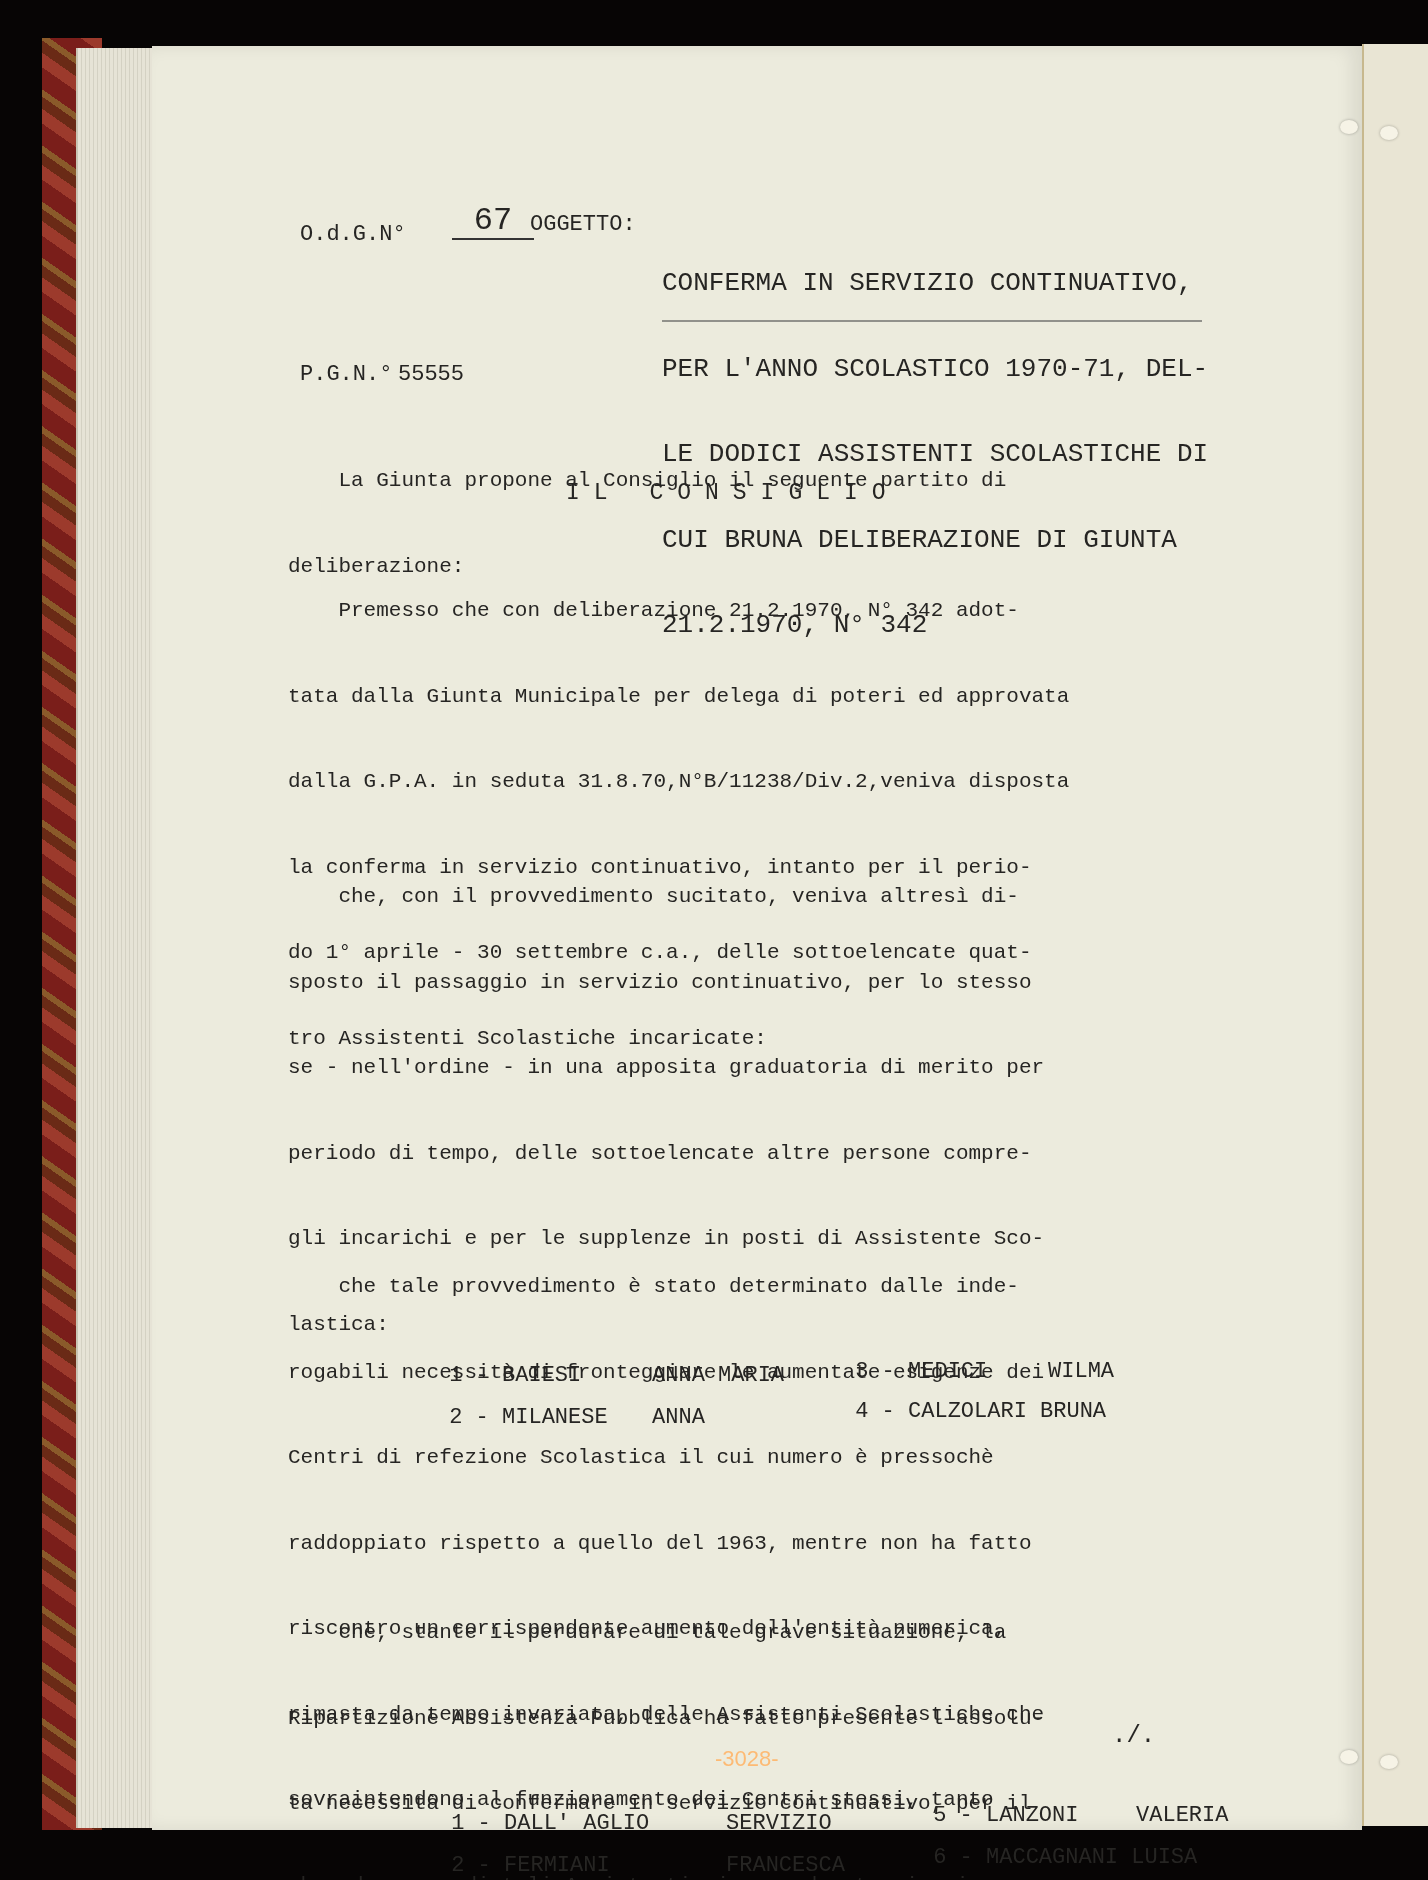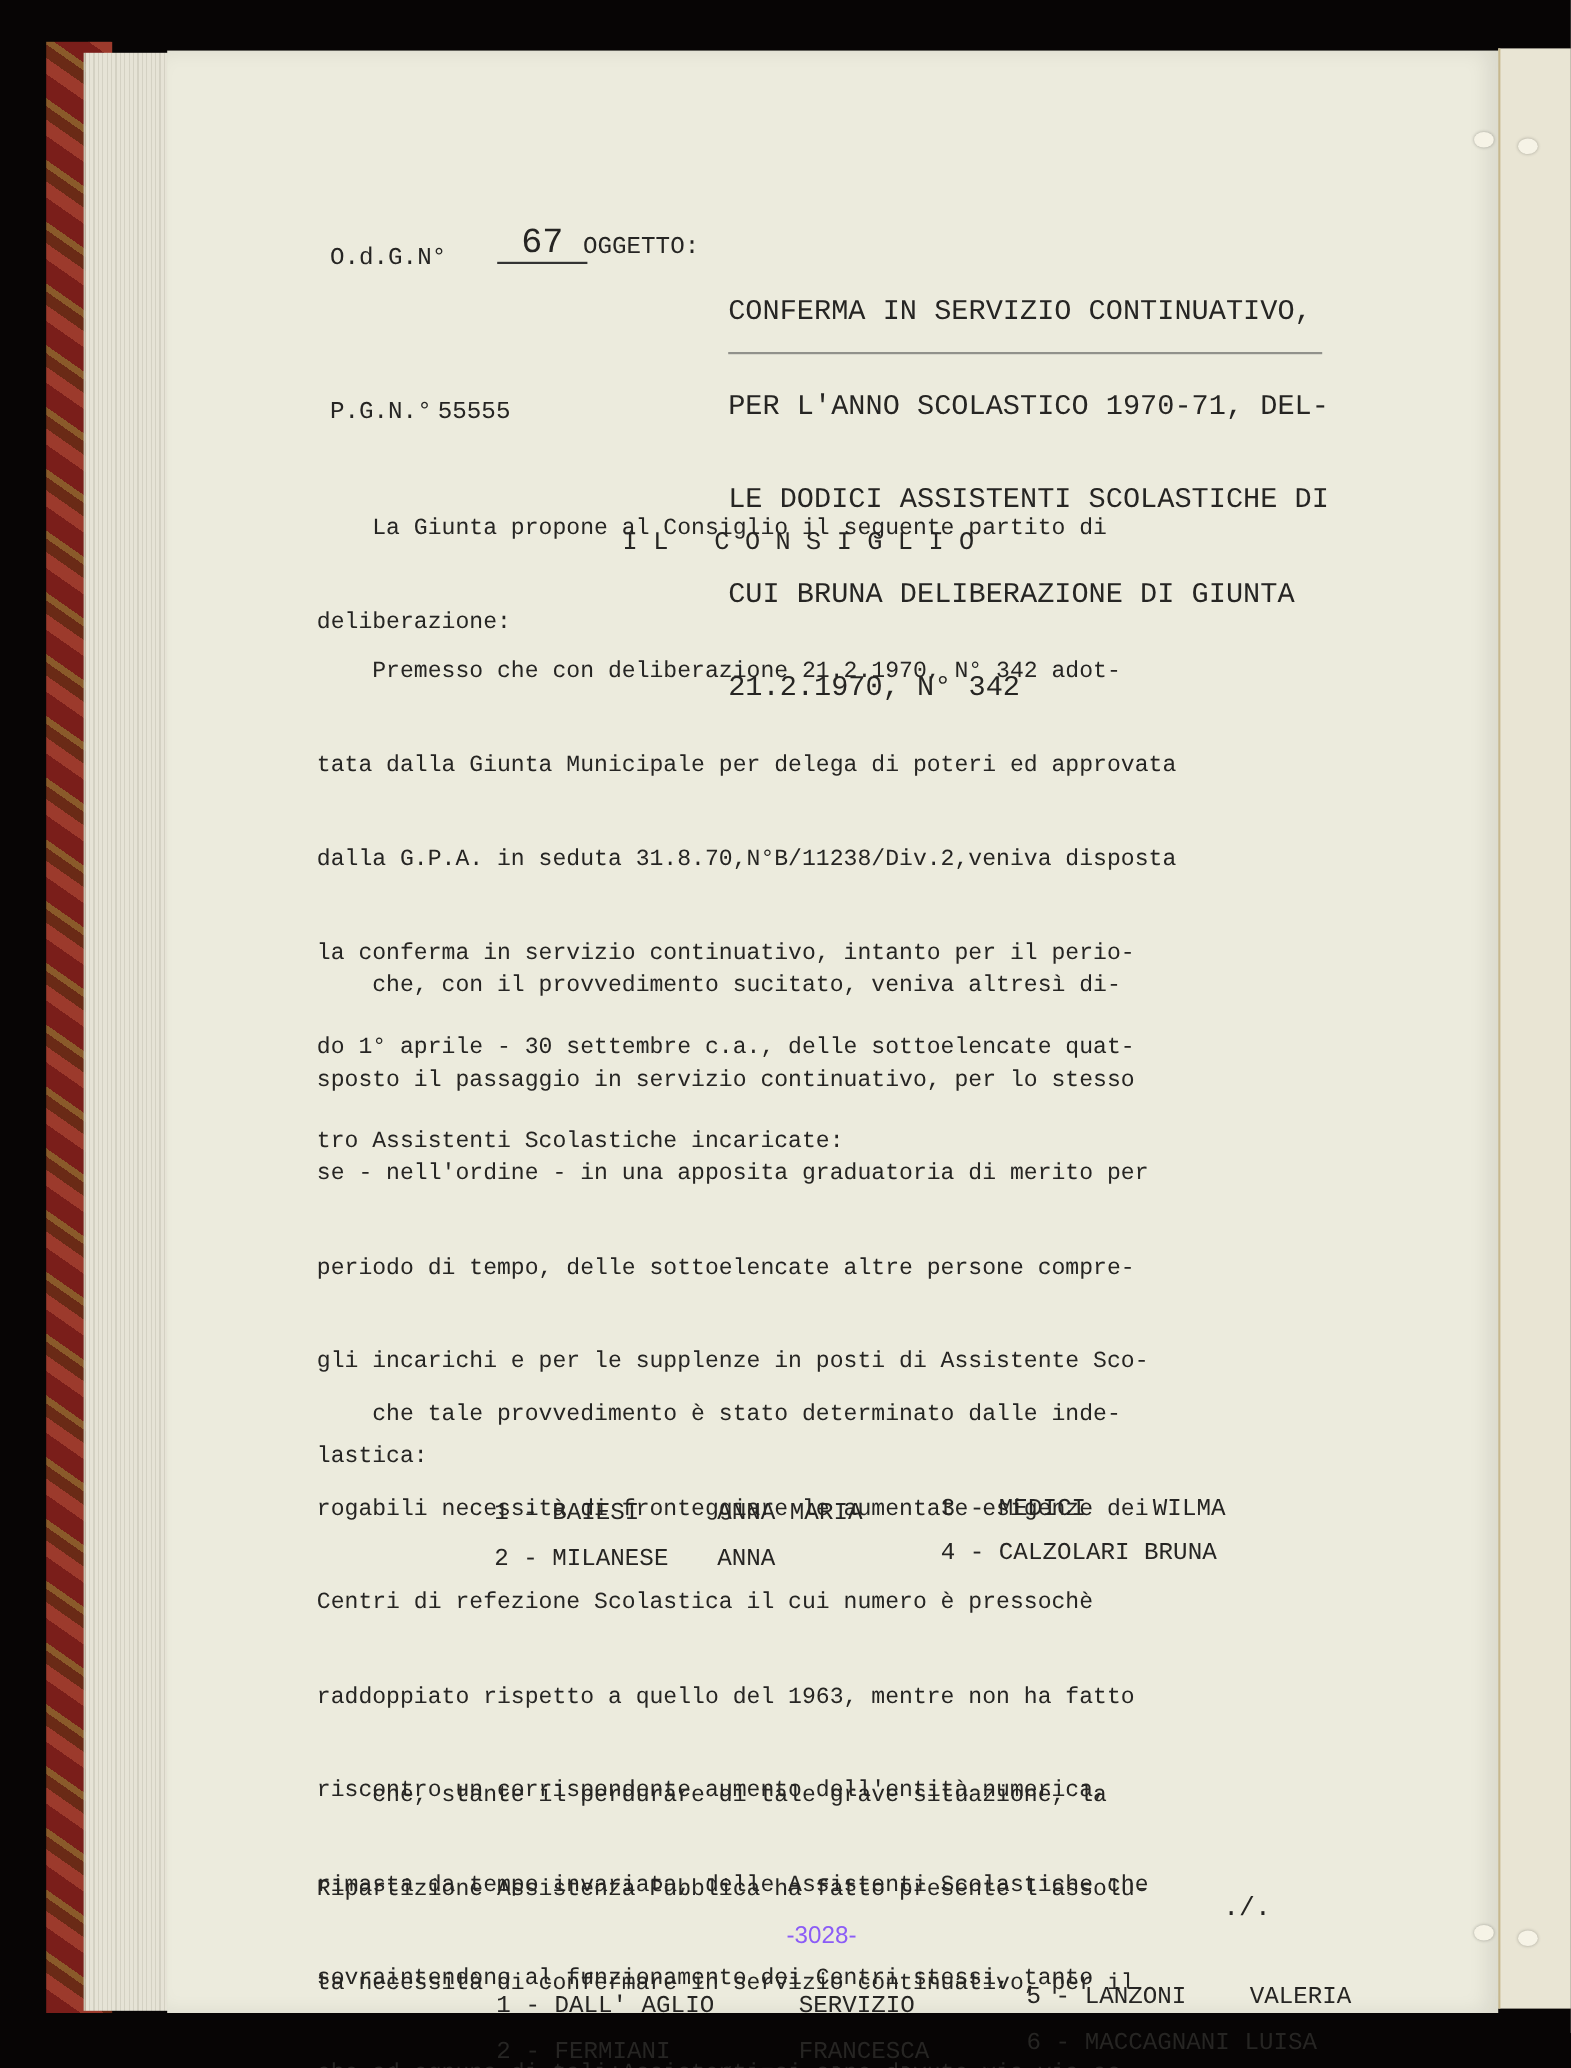--- a/index.html
+++ b/index.html
@@ -27,21 +27,21 @@
   }
   .doc { position: absolute; color: #262523; font-size: 22.5px; white-space: pre; }
   .hdr-label { position: absolute; font-size: 22px; }
   .odg-num { position: absolute; left: 452px; top: 204px; font-size: 32px; width: 82px; text-align: center; border-bottom: 2px solid #333; line-height: 34px; }
   .subject { position: absolute; left: 662px; top: 212px; font-size: 26px; line-height: 28.5px; white-space: pre; }
   .rule { position: absolute; left: 662px; top: 320px; width: 540px; height: 2px; background: #555; opacity: 0.6; }
   .para { position: absolute; left: 288px; font-size: 21px; line-height: 28.5px; white-space: pre; }
   .center-title { position: absolute; left: 566px; top: 480px; font-size: 23px; letter-spacing: 14px; }
   .list { position: absolute; font-size: 22px; white-space: pre; }
   .list-row { position: absolute; }
-  .page-num { position: absolute; left: 715px; top: 1746px; font-family: "Liberation Sans", sans-serif; font-size: 22px; color: #8b5cf6; }
+  .page-num { position: absolute; left: 715px; top: 1746px; font-family: "Liberation Sans", sans-serif; font-size: 22px; color: #fdba74; }
   .cont-mark { position: absolute; left: 1112px; top: 1722px; font-size: 24px; }
   .punch { position: absolute; width: 18px; height: 14px; background: #f6f3e6; border-radius: 50%; box-shadow: 0 0 3px rgba(0,0,0,0.3); }
 </style>
 </head>
 <body>
 
 <div class="binding"></div>
 <div class="page-stack"></div>
 <div class="next-page"></div>
 

